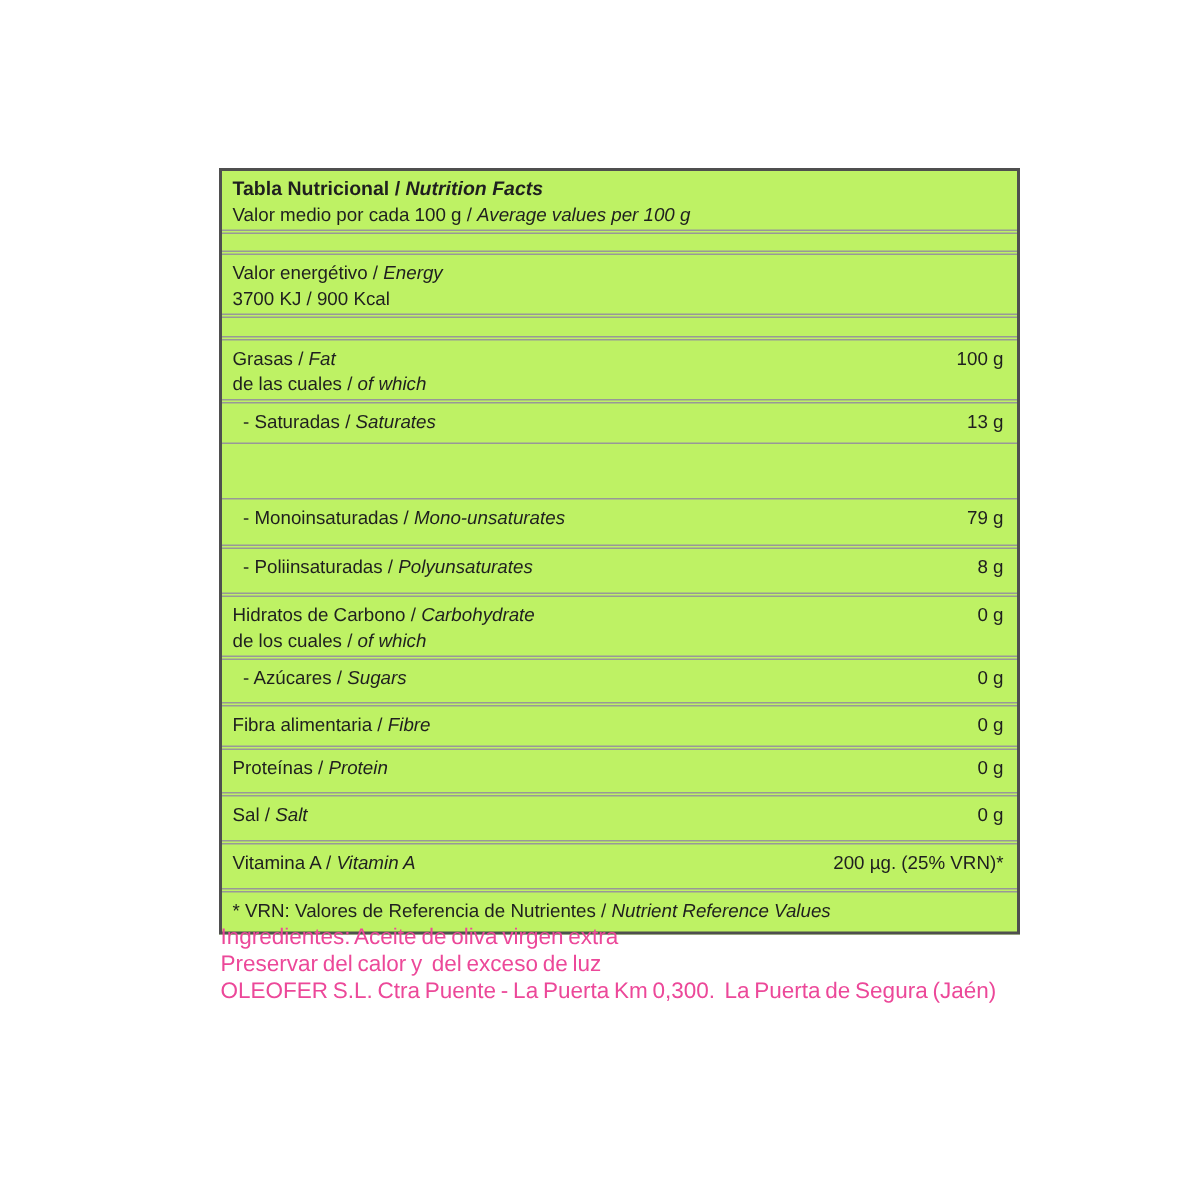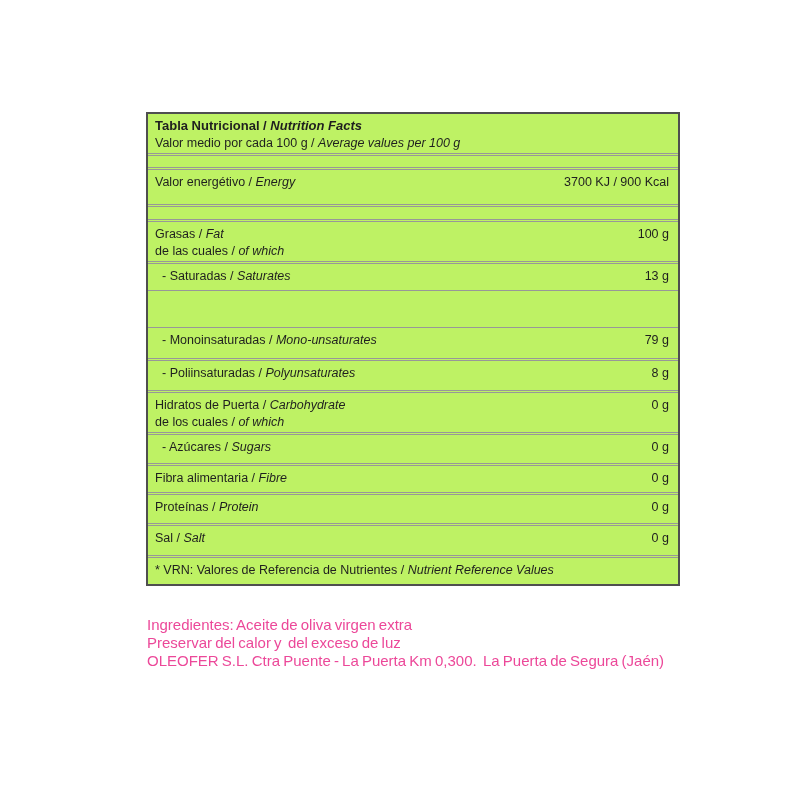--- a/index.html
+++ b/index.html
@@ -35,21 +35,21 @@
 <body>
 
 <div class="ntable" id="ntable">
     <div class="trow header" style="min-height: 38px;">
       <div class="lbl">
         <div class="line1"><span class="es">Tabla Nutricional / </span><span class="en">Nutrition Facts</span></div>
         <div class="line2"><span class="es">Valor medio por cada 100 g / </span><span class="en">Average values per 100 g</span></div>
       </div>
     </div>
     <div class="trow empty" style="min-height: 13px;"></div>
-    <div class="trow item" style="min-height: 36px;">
+    <div class="trow item" style="min-height: 36px; flex-direction: column;">
       <div class="lbl">
         <div class="line1"><span class="es">Valor energétivo / </span><span class="en">Energy</span></div>
       </div>
       <div class="val">3700 KJ / 900 Kcal</div>
     </div>
     <div class="trow empty" style="min-height: 14px;"></div>
     <div class="trow item" style="min-height: 38px;">
       <div class="lbl">
         <div class="line1"><span class="es">Grasas / </span><span class="en">Fat</span></div>
         <div class="line2"><span class="es">de las cuales  / </span><span class="en">of which</span></div>
@@ -69,21 +69,21 @@
       <div class="val">79 g</div>
     </div>
     <div class="trow item indent" style="min-height: 31px;">
       <div class="lbl">
         <div class="line1"><span class="es">- Poliinsaturadas / </span><span class="en">Polyunsaturates</span></div>
       </div>
       <div class="val">8 g</div>
     </div>
     <div class="trow item" style="min-height: 37px;">
       <div class="lbl">
-        <div class="line1"><span class="es">Hidratos de Puerta / </span><span class="en">Carbohydrate</span></div>
+        <div class="line1"><span class="es">Hidratos de Carbono / </span><span class="en">Carbohydrate</span></div>
         <div class="line2"><span class="es">de los cuales / </span><span class="en">of which</span></div>
       </div>
       <div class="val">0 g</div>
     </div>
     <div class="trow item indent" style="min-height: 30px;">
       <div class="lbl">
         <div class="line1"><span class="es">- Azúcares / </span><span class="en">Sugars</span></div>
       </div>
       <div class="val">0 g</div>
     </div>
@@ -98,20 +98,26 @@
         <div class="line1"><span class="es">Proteínas / </span><span class="en">Protein</span></div>
       </div>
       <div class="val">0 g</div>
     </div>
     <div class="trow item" style="min-height: 31px;">
       <div class="lbl">
         <div class="line1"><span class="es">Sal / </span><span class="en">Salt</span></div>
       </div>
       <div class="val">0 g</div>
     </div>
+    <div class="trow item" style="min-height: 31px;">
+      <div class="lbl">
+        <div class="line1"><span class="es">Vitamina A / </span><span class="en">Vitamin A</span></div>
+      </div>
+      <div class="val">200 µg. (25% VRN)*</div>
+    </div>
     <div class="trow footnote" style="min-height: 27px;">
       <div class="lbl">
         <div class="line1"><span class="es">* VRN: Valores de Referencia de Nutrientes / </span><span class="en">Nutrient Reference Values</span></div>
       </div>
     </div>
   </div>
 
 <div class="footer">
   <div class="footer-line">Ingredientes: Aceite de oliva virgen extra</div>
   <div class="footer-line">Preservar del calor y  del exceso de luz</div>

